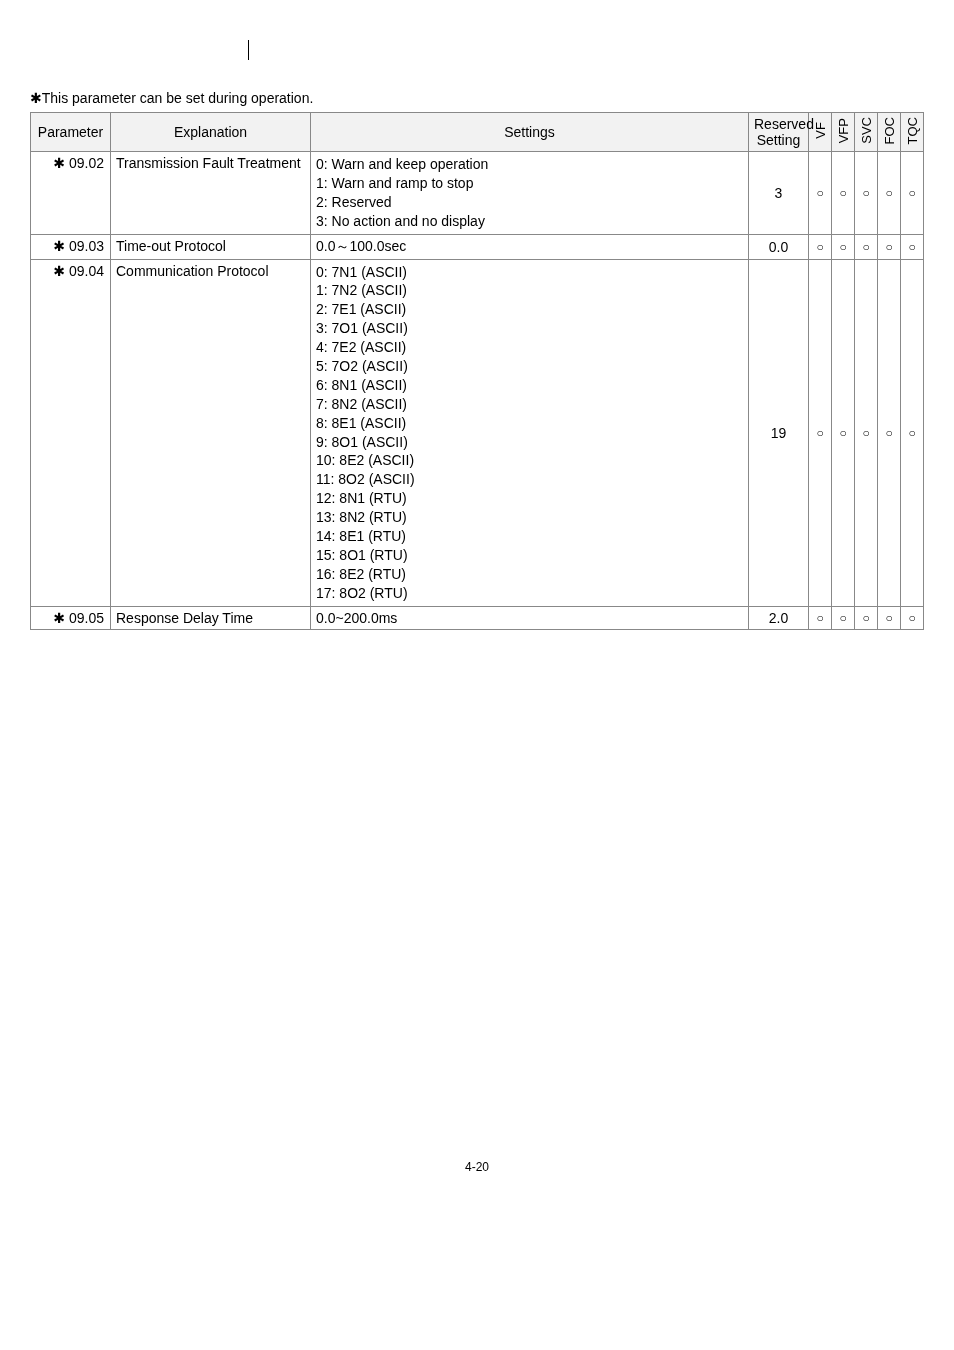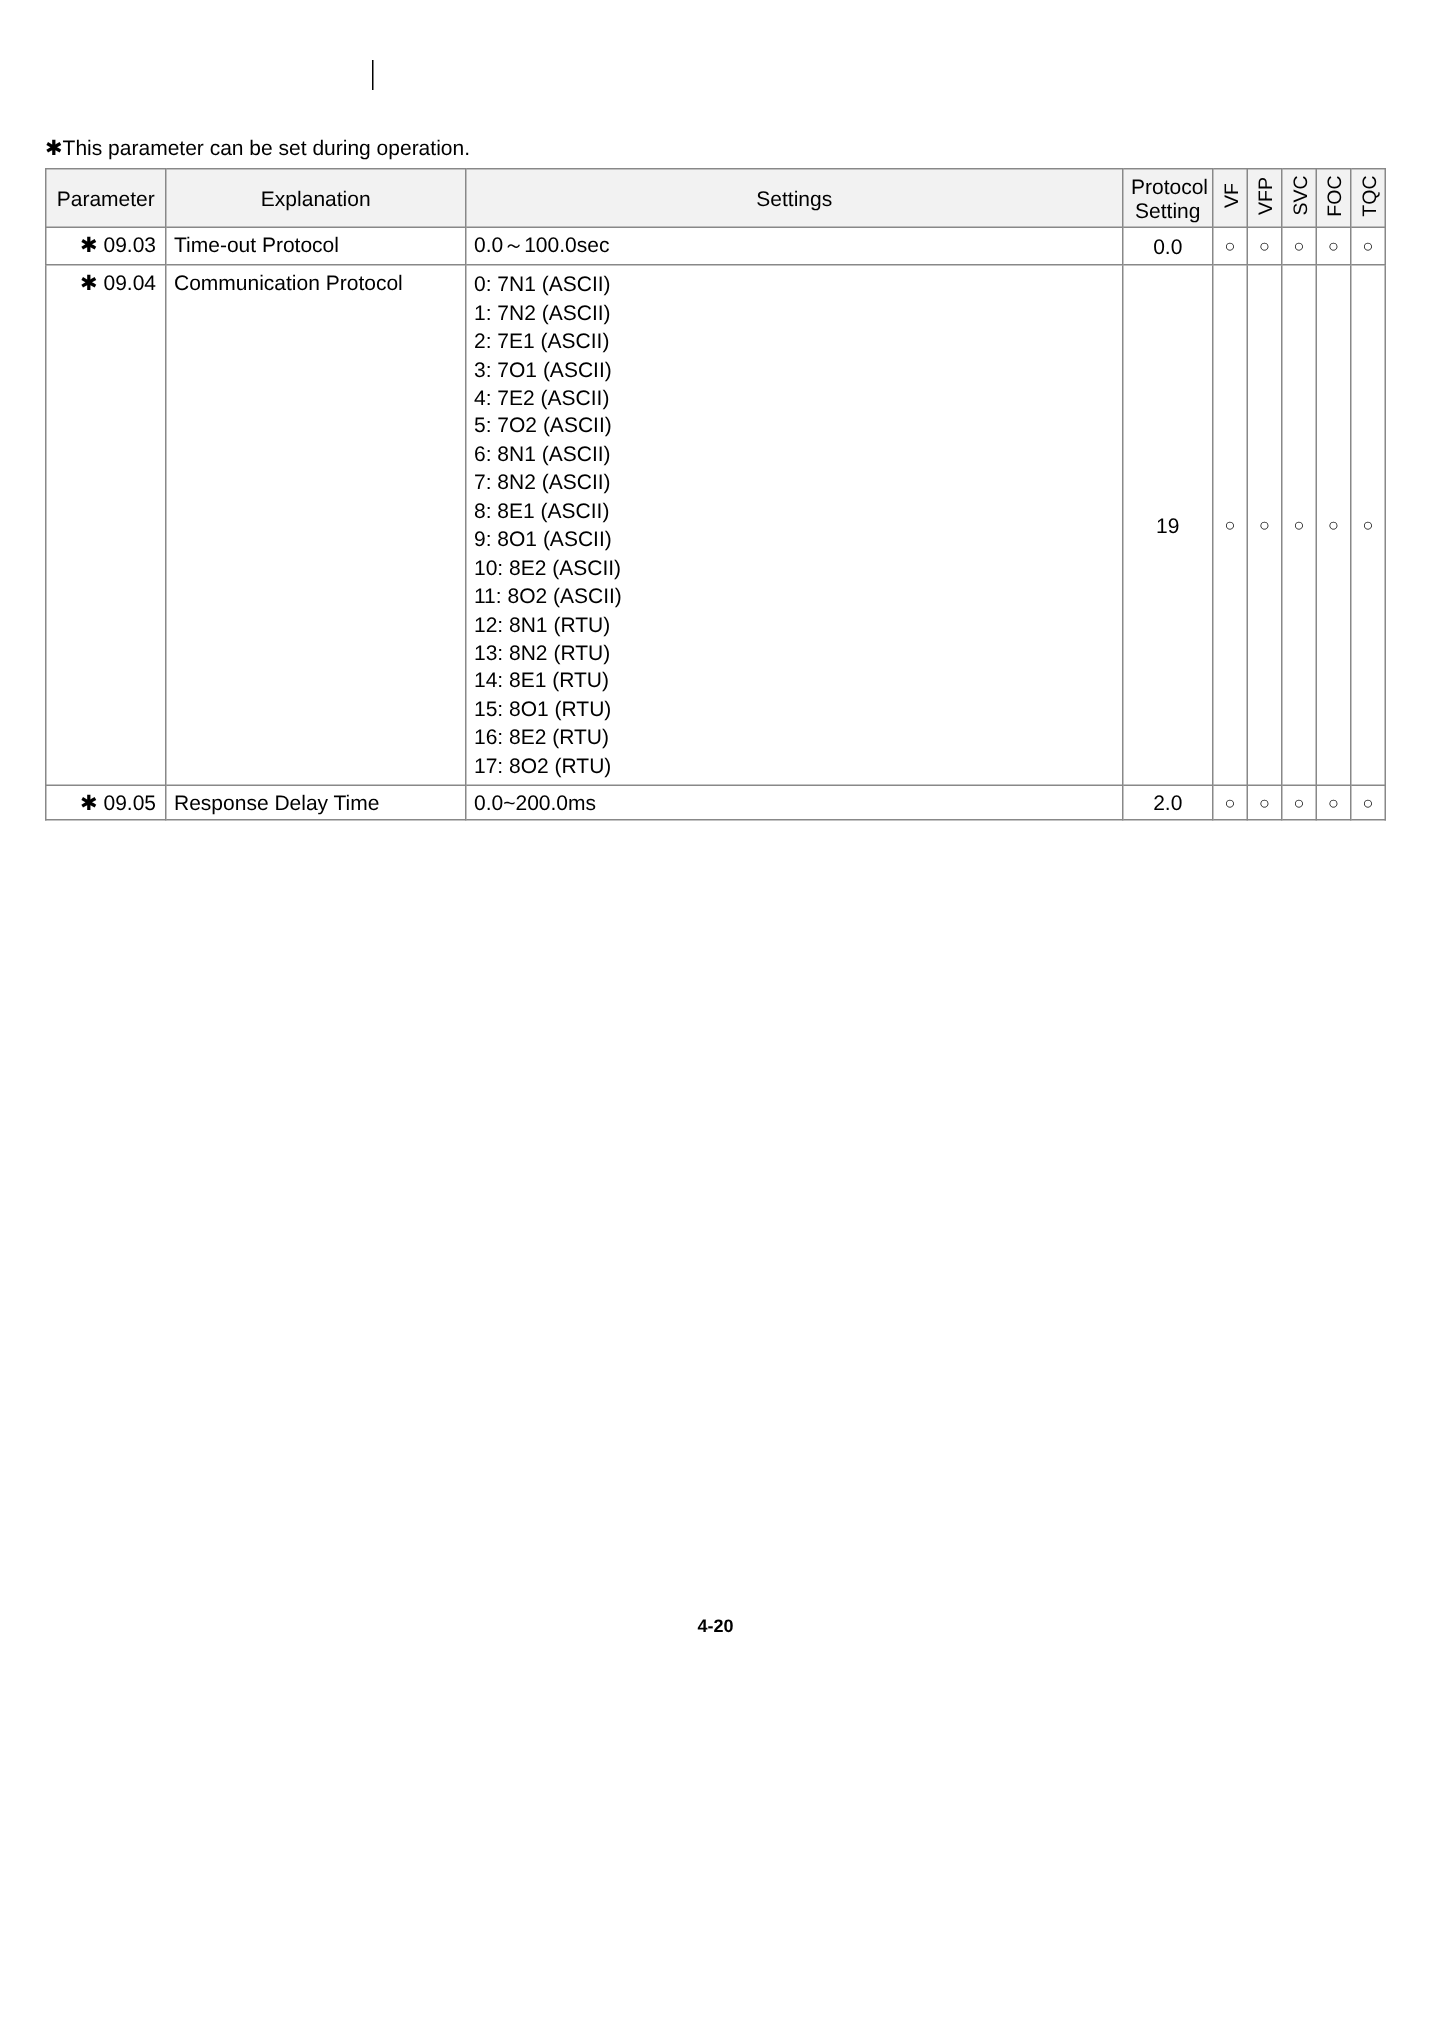--- a/index.html
+++ b/index.html
@@ -55,21 +55,20 @@
     font-size: 13px;
   }
   td.center { text-align: center; vertical-align: middle; }
   td.param-cell { text-align: right; vertical-align: top; padding-right: 6px;}
   .dot { font-size: 12px; line-height: 1; }
   .settings-list { white-space: pre-line; line-height: 1.35; }
   .footer {
     text-align: center;
     font-size: 12px;
     margin-top: 530px;
-    font-weight: bold;
   }
 </style>
 </head>
 <body>
 
 <div class="page">
   <div class="cursor-bar"></div>
 
   <div class="note">✱This parameter can be set during operation.</div>
 
@@ -83,29 +82,43 @@
         <col class="mode">
         <col class="mode">
         <col class="mode">
         <col class="mode">
     </colgroup>
     <thead>
       <tr>
         <th>Parameter</th>
         <th>Explanation</th>
         <th>Settings</th>
-        <th>Protocol Setting</th>
+        <th>Reserved Setting</th>
         <th><span class="vtext">VF</span></th>
         <th><span class="vtext">VFP</span></th>
         <th><span class="vtext">SVC</span></th>
         <th><span class="vtext">FOC</span></th>
         <th><span class="vtext">TQC</span></th>
       </tr>
     </thead>
     <tbody>
+      <tr>
+        <td class="param-cell">✱ 09.02</td>
+        <td>Transmission Fault Treatment</td>
+        <td class="settings-list">0: Warn and keep operation
+1: Warn and ramp to stop
+2: Reserved
+3: No action and no display</td>
+        <td class="center">3</td>
+        <td class="center dot">○</td>
+        <td class="center dot">○</td>
+        <td class="center dot">○</td>
+        <td class="center dot">○</td>
+        <td class="center dot">○</td>
+      </tr>
       <tr>
         <td class="param-cell">✱ 09.03</td>
         <td>Time-out Protocol</td>
         <td>0.0～100.0sec</td>
         <td class="center">0.0</td>
         <td class="center dot">○</td>
         <td class="center dot">○</td>
         <td class="center dot">○</td>
         <td class="center dot">○</td>
         <td class="center dot">○</td>

